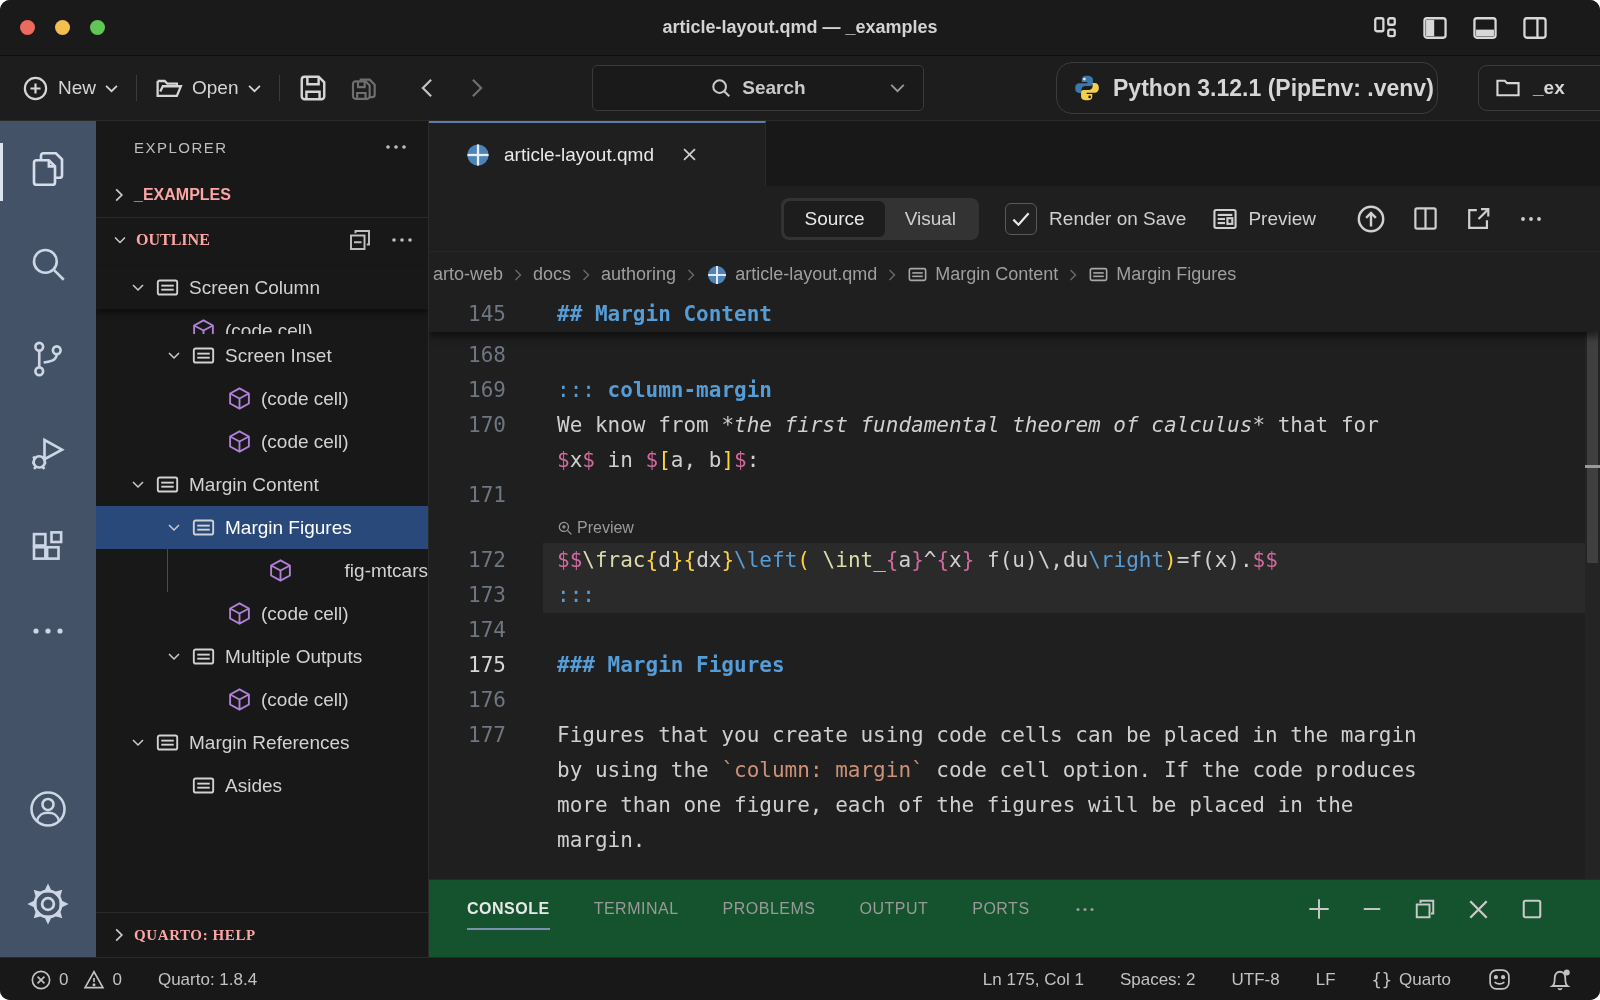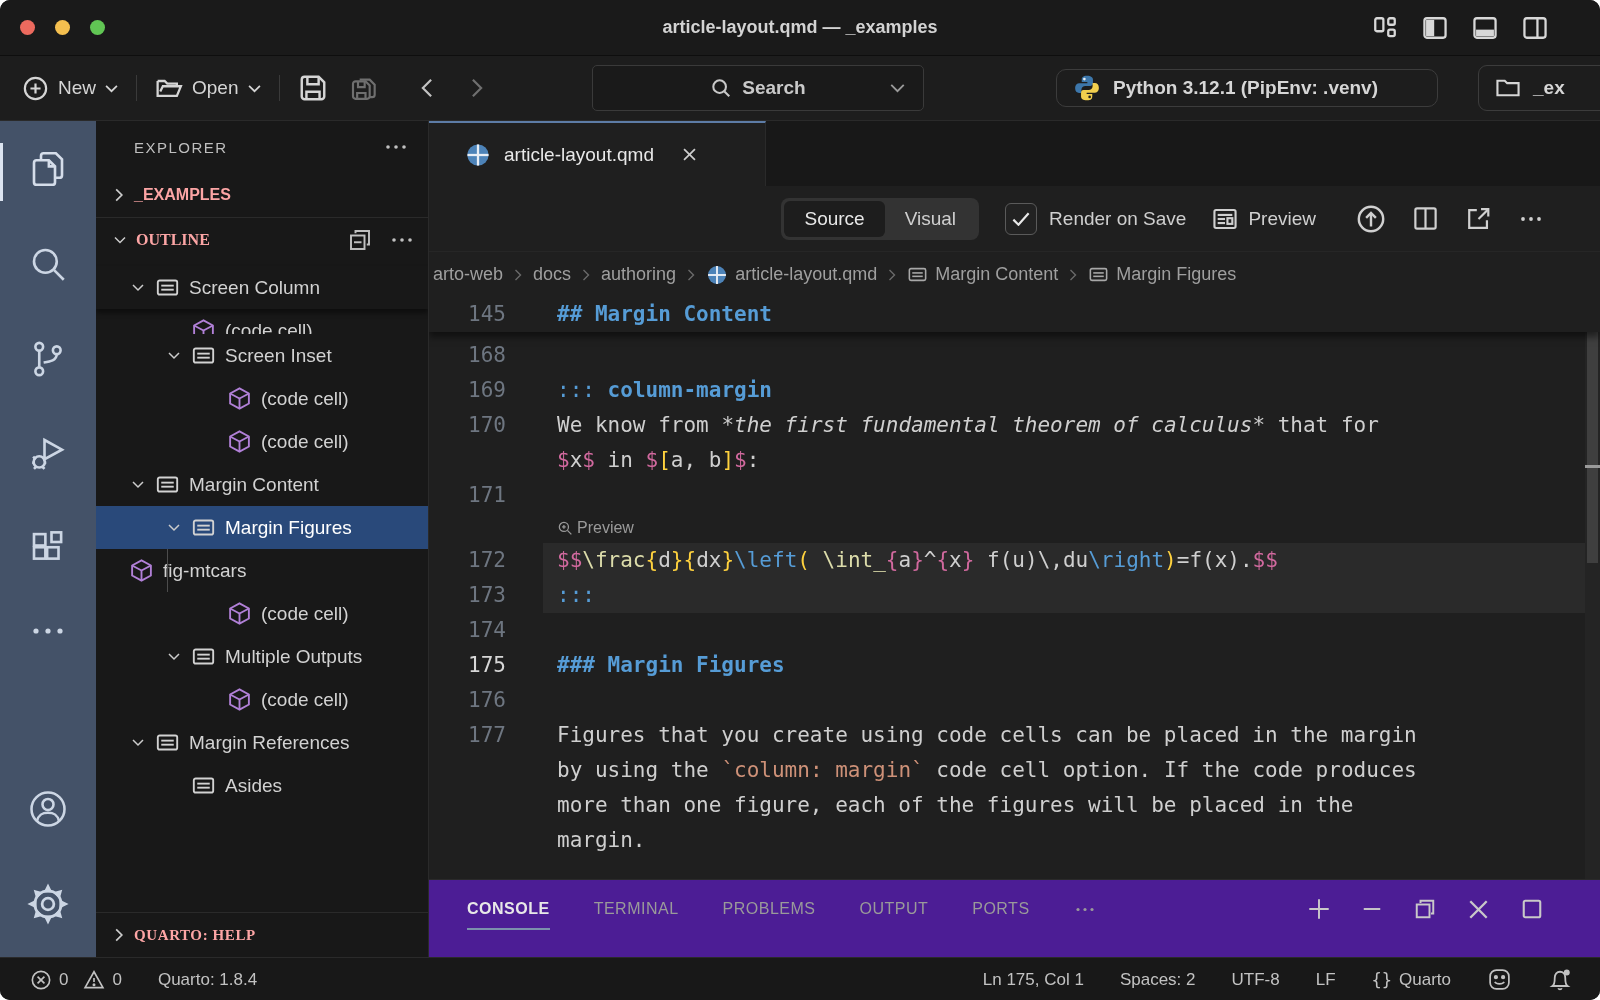--- a/index.html
+++ b/index.html
@@ -14,22 +14,22 @@
   .win-title{position:absolute;left:0;right:0;text-align:center;font-size:18px;font-weight:bold;color:#d3d3d3;pointer-events:none;}
   .win-icons{position:absolute;right:52px;display:flex;gap:24px;align-items:center;color:#d8d8d8;}
   
   .toolbar{height:64px;background:#1d1d1d;border-bottom:1px solid #2a2a2a;display:flex;align-items:center;position:relative;}
   .tbtn{display:flex;align-items:center;gap:9px;color:#d5d5d5;font-size:19px;margin:0 10px;cursor:default;}
   .tsep{width:1px;height:26px;background:#3a3a3a;margin:0 8px;}
   .dim{color:#6f6f6f;}
   .searchbox{position:absolute;left:592px;width:330px;height:44px;border:1px solid #3a3a3a;border-radius:5px;background:#1a1a1a;
              display:flex;align-items:center;justify-content:center;gap:10px;color:#c9c9c9;font-size:19px;font-weight:bold;}
   .searchbox .caret{position:absolute;right:18px;}
-  .interp{position:absolute;left:1056px;width:382px;height:38px;border:1px solid #3c3c3c;border-radius:10px;display:flex;
-          align-items:center;gap:12px;padding-left:16px;box-sizing:border-box;font-size:19px;color:#d6d6d6;font-weight:bold;}
+  .interp{position:absolute;left:1056px;width:382px;height:52px;border:1px solid #3c3c3c;border-radius:16px;display:flex;
+          align-items:center;gap:12px;padding-left:16px;box-sizing:border-box;font-size:23px;color:#d6d6d6;font-weight:bold;}
   .folderbtn{position:absolute;left:1478px;width:170px;height:46px;border:1px solid #3c3c3c;border-radius:9px;display:flex;
           align-items:center;gap:12px;padding-left:16px;box-sizing:border-box;font-size:19px;color:#d6d6d6;font-weight:bold;}
   
   .main{display:flex;height:836px;}
   .activitybar{width:96px;background:#445268;position:relative;flex:none;display:flex;flex-direction:column;align-items:center;color:#ccd6e4;}
   .ab-ind{position:absolute;left:0;top:22px;width:3px;height:58px;background:#dce4f0;}
   .ab-icon{margin-top:0;height:95px;display:flex;align-items:center;justify-content:center;width:100%;}
   .ab-bottom{margin-top:auto;}
   
   .sidebar{width:332px;background:#181818;border-right:1px solid #2a2a2a;flex:none;display:flex;flex-direction:column;overflow:hidden;}
@@ -75,21 +75,21 @@
   .crow.hl .txt{background:#2a2a2a;}
   .crow.sticky{background:#1f1f1f;box-shadow:0 5px 7px rgba(0,0,0,.5);position:relative;z-index:3;margin-bottom:6px;}
   .lens{height:30px;display:flex;align-items:center;padding-left:128px;font-size:16px;color:#9a9a9a;font-family:"Liberation Sans",sans-serif;gap:3px;}
   .tk-w{color:#cfcfcf;} .tk-blue{color:#569cd6;} .tk-blueb{color:#569cd6;font-weight:bold;}
   .tk-h2{color:#569cd6;font-weight:bold;} .tk-pink{color:#d1699e;} .tk-gold{color:#ffd23e;}
   .tk-khaki{color:#dcdcaa;} .tk-orange{color:#ce9178;} .tk-it{color:#cfcfcf;font-style:italic;}
   .scrollbar{position:absolute;top:0;bottom:0;right:0;width:15px;background:#242424;}
   .thumb{position:absolute;top:4px;left:2px;width:11px;height:262px;background:#3f3f3f;}
   .marker{position:absolute;top:168px;left:0;width:100%;height:3px;background:#9a9a9a;}
   
-  .panel{height:77px;flex:none;border-top:1px solid #2a2a2a;background:#4c1d95;display:flex;align-items:flex-start;}
+  .panel{height:77px;flex:none;border-top:1px solid #2a2a2a;background:#14532d;display:flex;align-items:flex-start;}
   .ptabs{display:flex;align-items:center;gap:44px;padding-left:38px;height:58px;font-size:16px;letter-spacing:.5px;color:#9a9a9a;}
   .ptab{position:relative;height:58px;display:flex;align-items:center;}
   .ptab.active{color:#e8e8e8;font-weight:bold;}
   .ptab.active::after{content:"";position:absolute;left:0;right:0;bottom:8px;height:2px;background:#7b90ad;}
   .picons{margin-left:auto;display:flex;gap:30px;align-items:center;height:58px;padding-right:56px;color:#c9c9c9;}
   
   .statusbar{height:43px;border-top:1px solid #2a2a2a;background:#181818;display:flex;align-items:center;
              font-size:17px;color:#c2c2c2;padding:0 28px 0 30px;gap:14px;}
   .sb-group{display:flex;align-items:center;gap:7px;}
   .sb-right{margin-left:auto;display:flex;align-items:center;gap:36px;}
@@ -420,21 +420,21 @@
                 <svg width="25" height="25" viewBox="0 0 16 16" fill="none" stroke="#d2d2d2" stroke-width="1.2">
                   <rect x="1.8" y="3.5" width="12.4" height="9" rx="1.2"></rect>
                   <line x1="4" y1="6.8" x2="12" y2="6.8"></line>
                   <line x1="4" y1="9.4" x2="12" y2="9.4"></line>
                 </svg>
               </span>
               <span class="tlabel">Margin Figures</span>
             </div>
           </div>
           <div class="trow">
-            <div class="tinner" style="">
+            <div class="tinner" style="padding-left: 98px; justify-content: space-between;">
               <span class="guideline"></span>
               <span class="chev"></span>
               <span class="ticon">
                 <svg width="25" height="25" viewBox="0 0 16 16" fill="none" stroke="#b180d7" stroke-width="1.2">
                   <path d="M8 1.5 L14 4.8 L14 11.2 L8 14.5 L2 11.2 L2 4.8 Z"></path>
                   <path d="M2 4.8 L8 8 L14 4.8"></path>
                   <line x1="8" y1="8" x2="8" y2="14.5"></line>
                 </svg>
               </span>
               <span class="tlabel">fig-mtcars</span>

